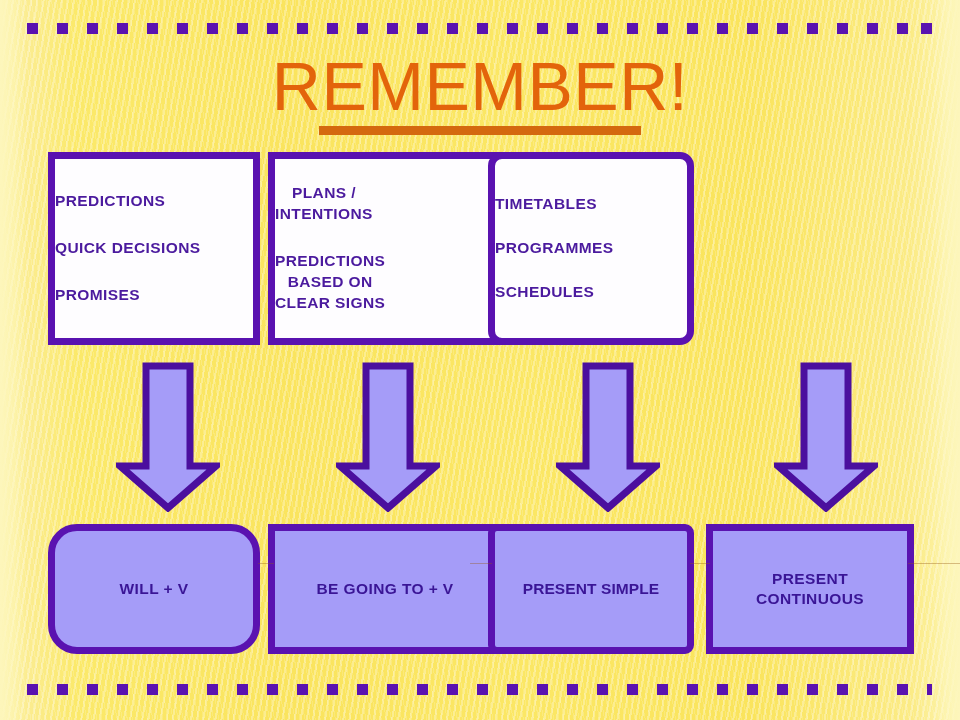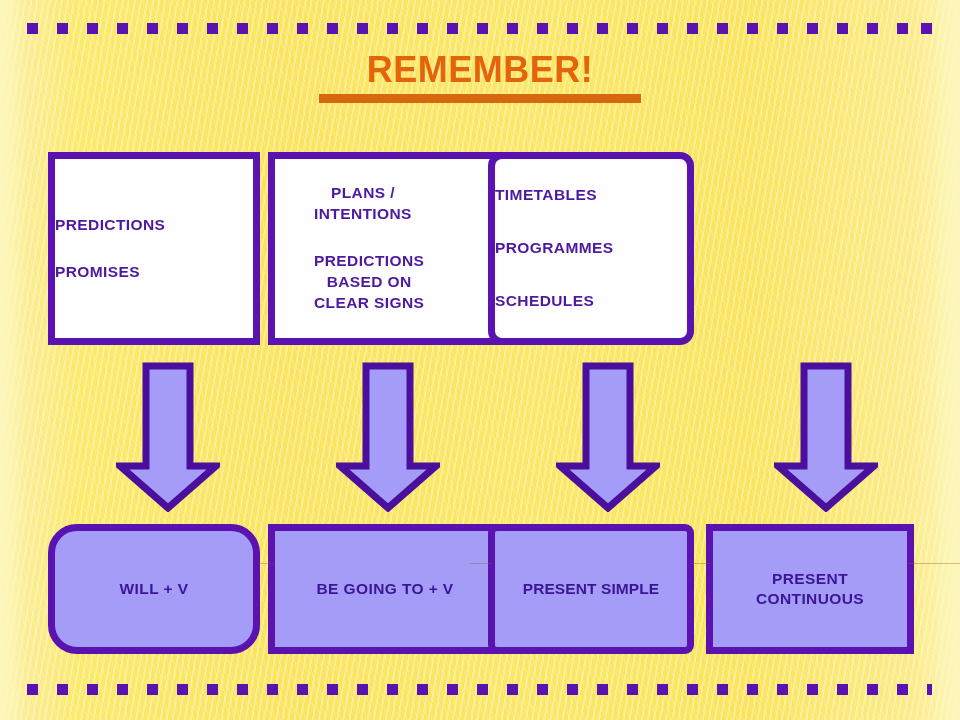--- a/index.html
+++ b/index.html
@@ -78,22 +78,22 @@
   
   #title-wrap {
     position: absolute;
     left: 0;
     top: 52px;
     width: 960px;
     text-align: center;
   }
   #title {
     display: inline-block;
-    font-size: 36px;
-    font-weight: bold;
+    font-size: 68px;
+    font-weight: normal;
     letter-spacing: 0.5px;
     color: #e3640b;
     line-height: 1;
     font-family: "Liberation Sans", sans-serif;
   }
   #title-underline {
     display: block;
     margin: 6px auto 0 auto;
     width: 322px;
     height: 9px;
@@ -117,26 +117,26 @@
     font-size: 15.5px;
     letter-spacing: 0.4px;
     text-align: center;
     line-height: 1.35;
   }
   .top-box .grp { margin: 0; }
   .top-box .grp + .grp { margin-top: 22px; }
   .top-box .ln { display: block; }
 
   #box-1 { left: 48px;  width: 212px; }
-  #box-2 { left: 268px; width: 247px; padding-left: 39px; }
+  #box-2 { left: 268px; width: 247px; }
   #box-3 { left: 488px; width: 206px; border-radius: 14px; }
   #box-4 { left: 706px; width: 208px; }
 
   #box-1 .grp + .grp { margin-top: 26px; }
-  #box-3 .grp + .grp { margin-top: 32px; }
+  #box-3 .grp + .grp { margin-top: 23px; }
   #box-4 .grp + .grp { margin-top: 28px; }
   #box-2 .grp + .grp { margin-top: 26px; }
 
   
   .arrow {
     position: absolute;
     top: 362px;
     width: 104px;
     height: 150px;
   }
@@ -202,20 +202,23 @@
   <div id="title-wrap">
     <span id="title">REMEMBER!</span>
     <span id="title-underline"></span>
   </div>
 
   <div class="top-box" id="box-1">
     <div class="grp">
       <span class="ln">PREDICTIONS</span>
     </div>
     <div class="grp">
+      <span class="ln">QUICK DECISIONS</span>
+    </div>
+    <div class="grp">
       <span class="ln">PROMISES</span>
     </div>
   </div>
 
   <div class="top-box" id="box-2">
     <div class="grp">
       <span class="ln">PLANS /</span>
       <span class="ln">INTENTIONS</span>
     </div>
     <div class="grp">

